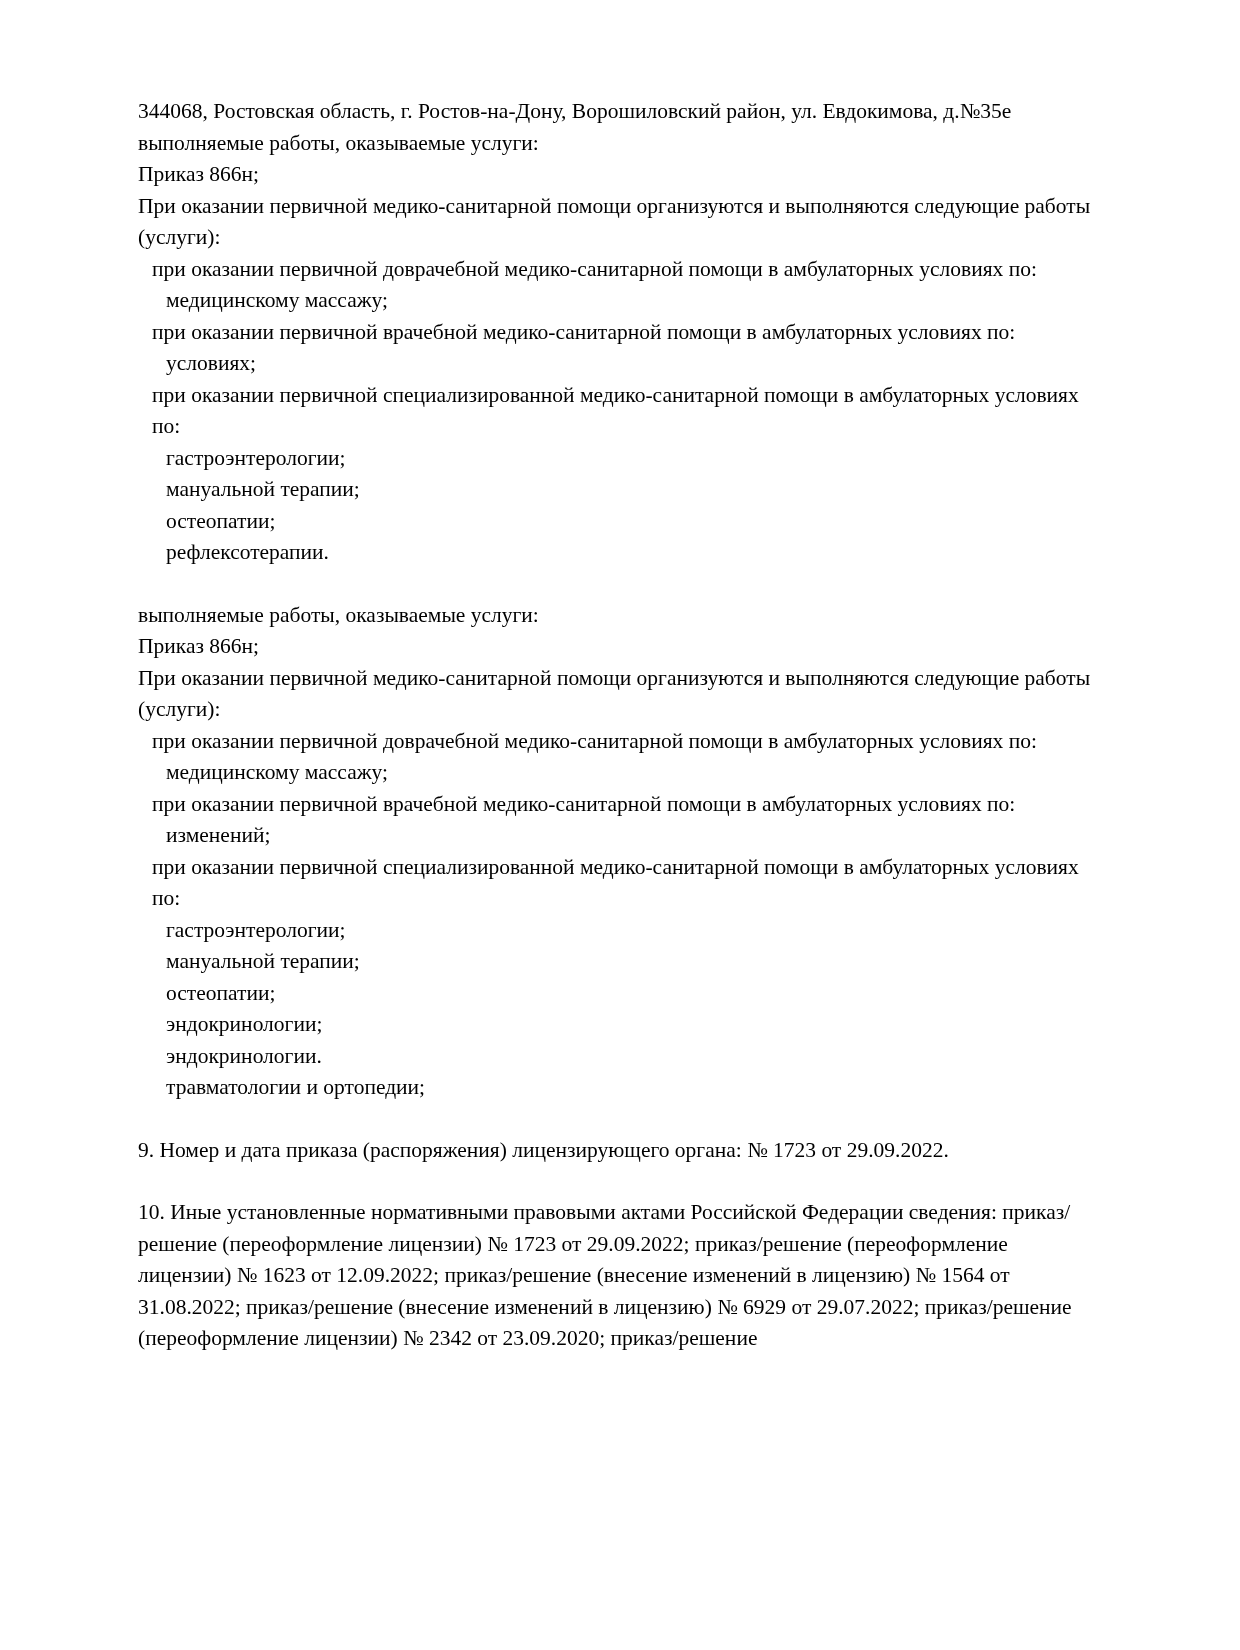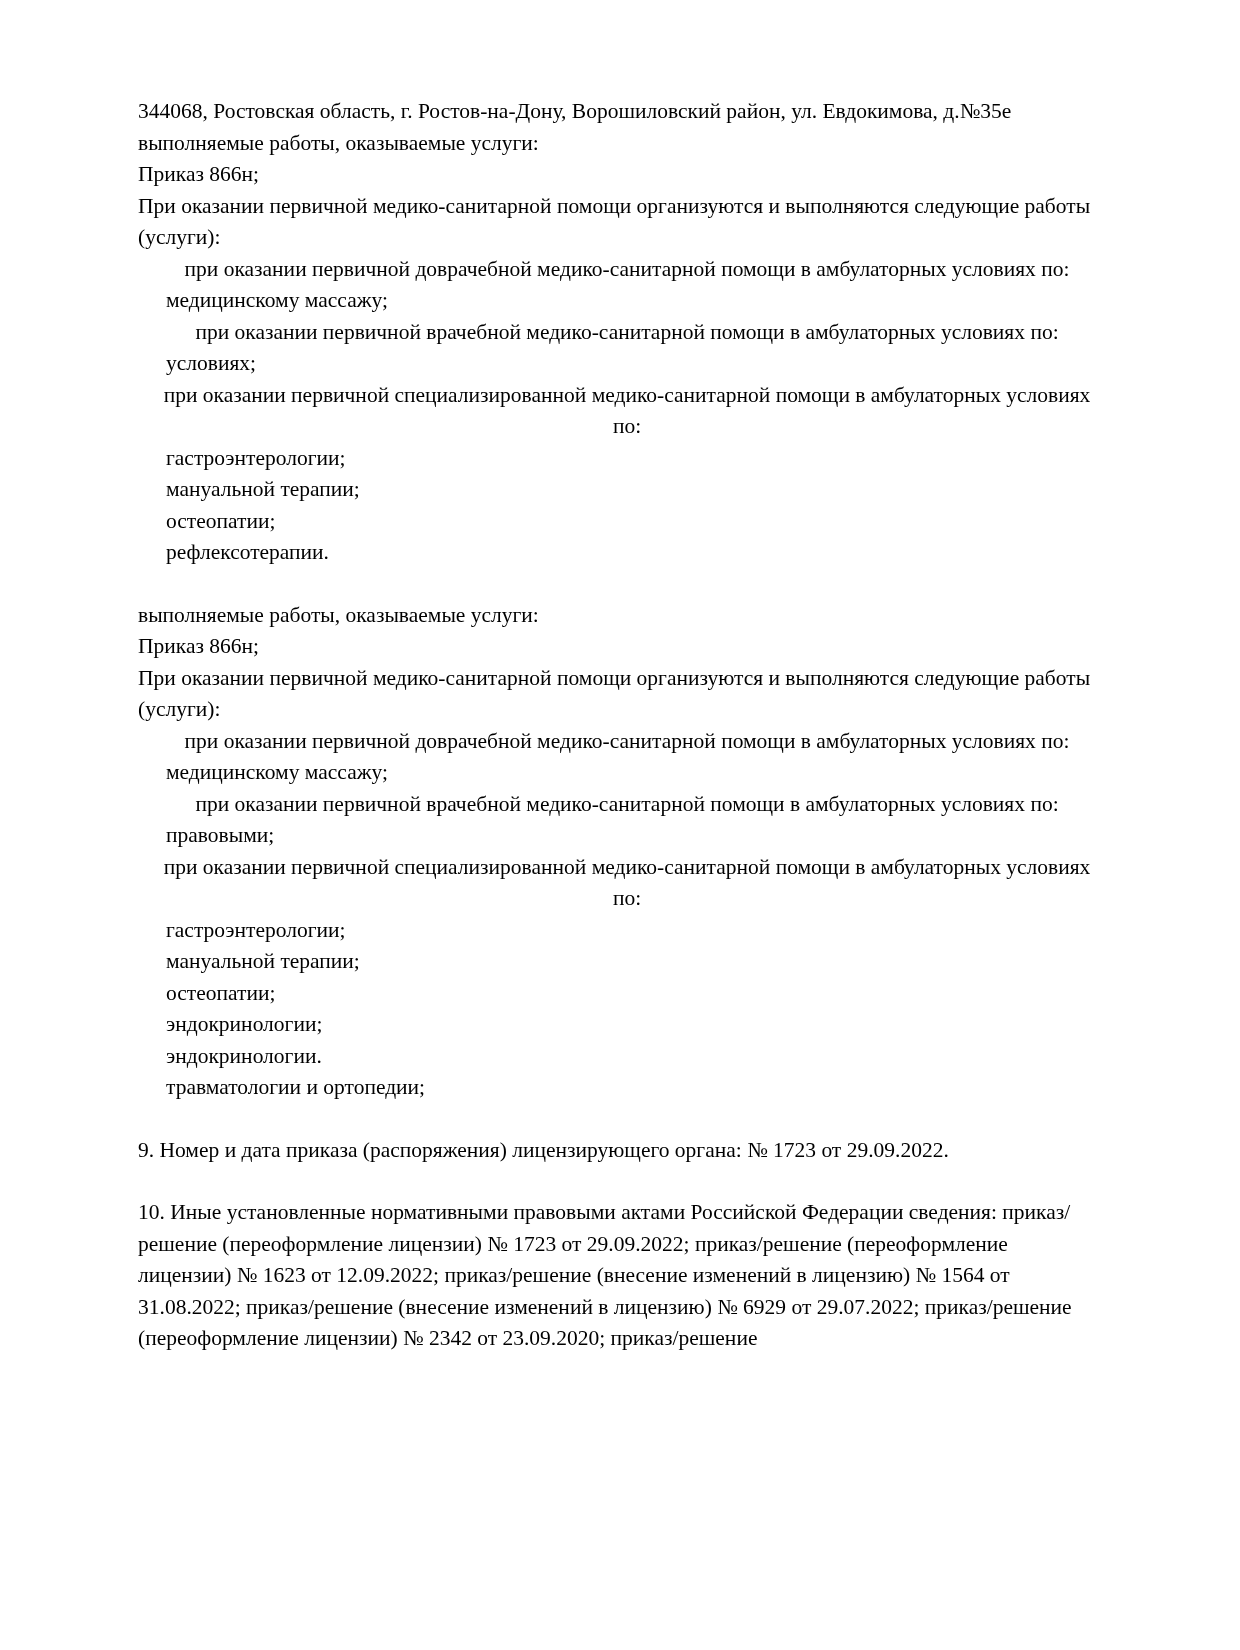--- a/index.html
+++ b/index.html
@@ -31,21 +31,21 @@
   .para {
     margin: 0;
     white-space: pre-wrap;
   }
   .block {
     margin: 0 0 0 0;
   }
   .spacer-block {
     height: 31px;
   }
-  .indent-1 { padding-left: 14px; text-align: center; }
+  .indent-1 { padding-left: 14px; }
   .indent-2 { padding-left: 28px; }
 </style>
 </head>
 <body>
 
 <div class="page">
   <div class="doc-body">
 
     <div class="block">
       <p class="para">344068, Ростовская область, г. Ростов-на-Дону, Ворошиловский район, ул. Евдокимова, д.№35е</p>
@@ -70,21 +70,21 @@
 
     <div class="block">
       <p class="para">выполняемые работы, оказываемые услуги:</p>
       <p class="para">Приказ 866н;</p>
       <p class="para">При оказании первичной медико-санитарной помощи организуются и выполняются следующие работы (услуги):</p>
 
       <p class="para indent-1">при оказании первичной доврачебной медико-санитарной помощи в амбулаторных условиях по:</p>
       <p class="para indent-2">медицинскому массажу;</p>
 
       <p class="para indent-1">при оказании первичной врачебной медико-санитарной помощи в амбулаторных условиях по:</p>
-      <p class="para indent-2">правовыми;</p>
+      <p class="para indent-2">изменений;</p>
 
       <p class="para indent-1">при оказании первичной специализированной медико-санитарной помощи в амбулаторных условиях по:</p>
       <p class="para indent-2">гастроэнтерологии;</p>
       <p class="para indent-2">мануальной терапии;</p>
       <p class="para indent-2">остеопатии;</p>
       <p class="para indent-2">эндокринологии;</p>
       <p class="para indent-2">эндокринологии.</p>
       <p class="para indent-2">травматологии и ортопедии;</p>
     </div>
 

